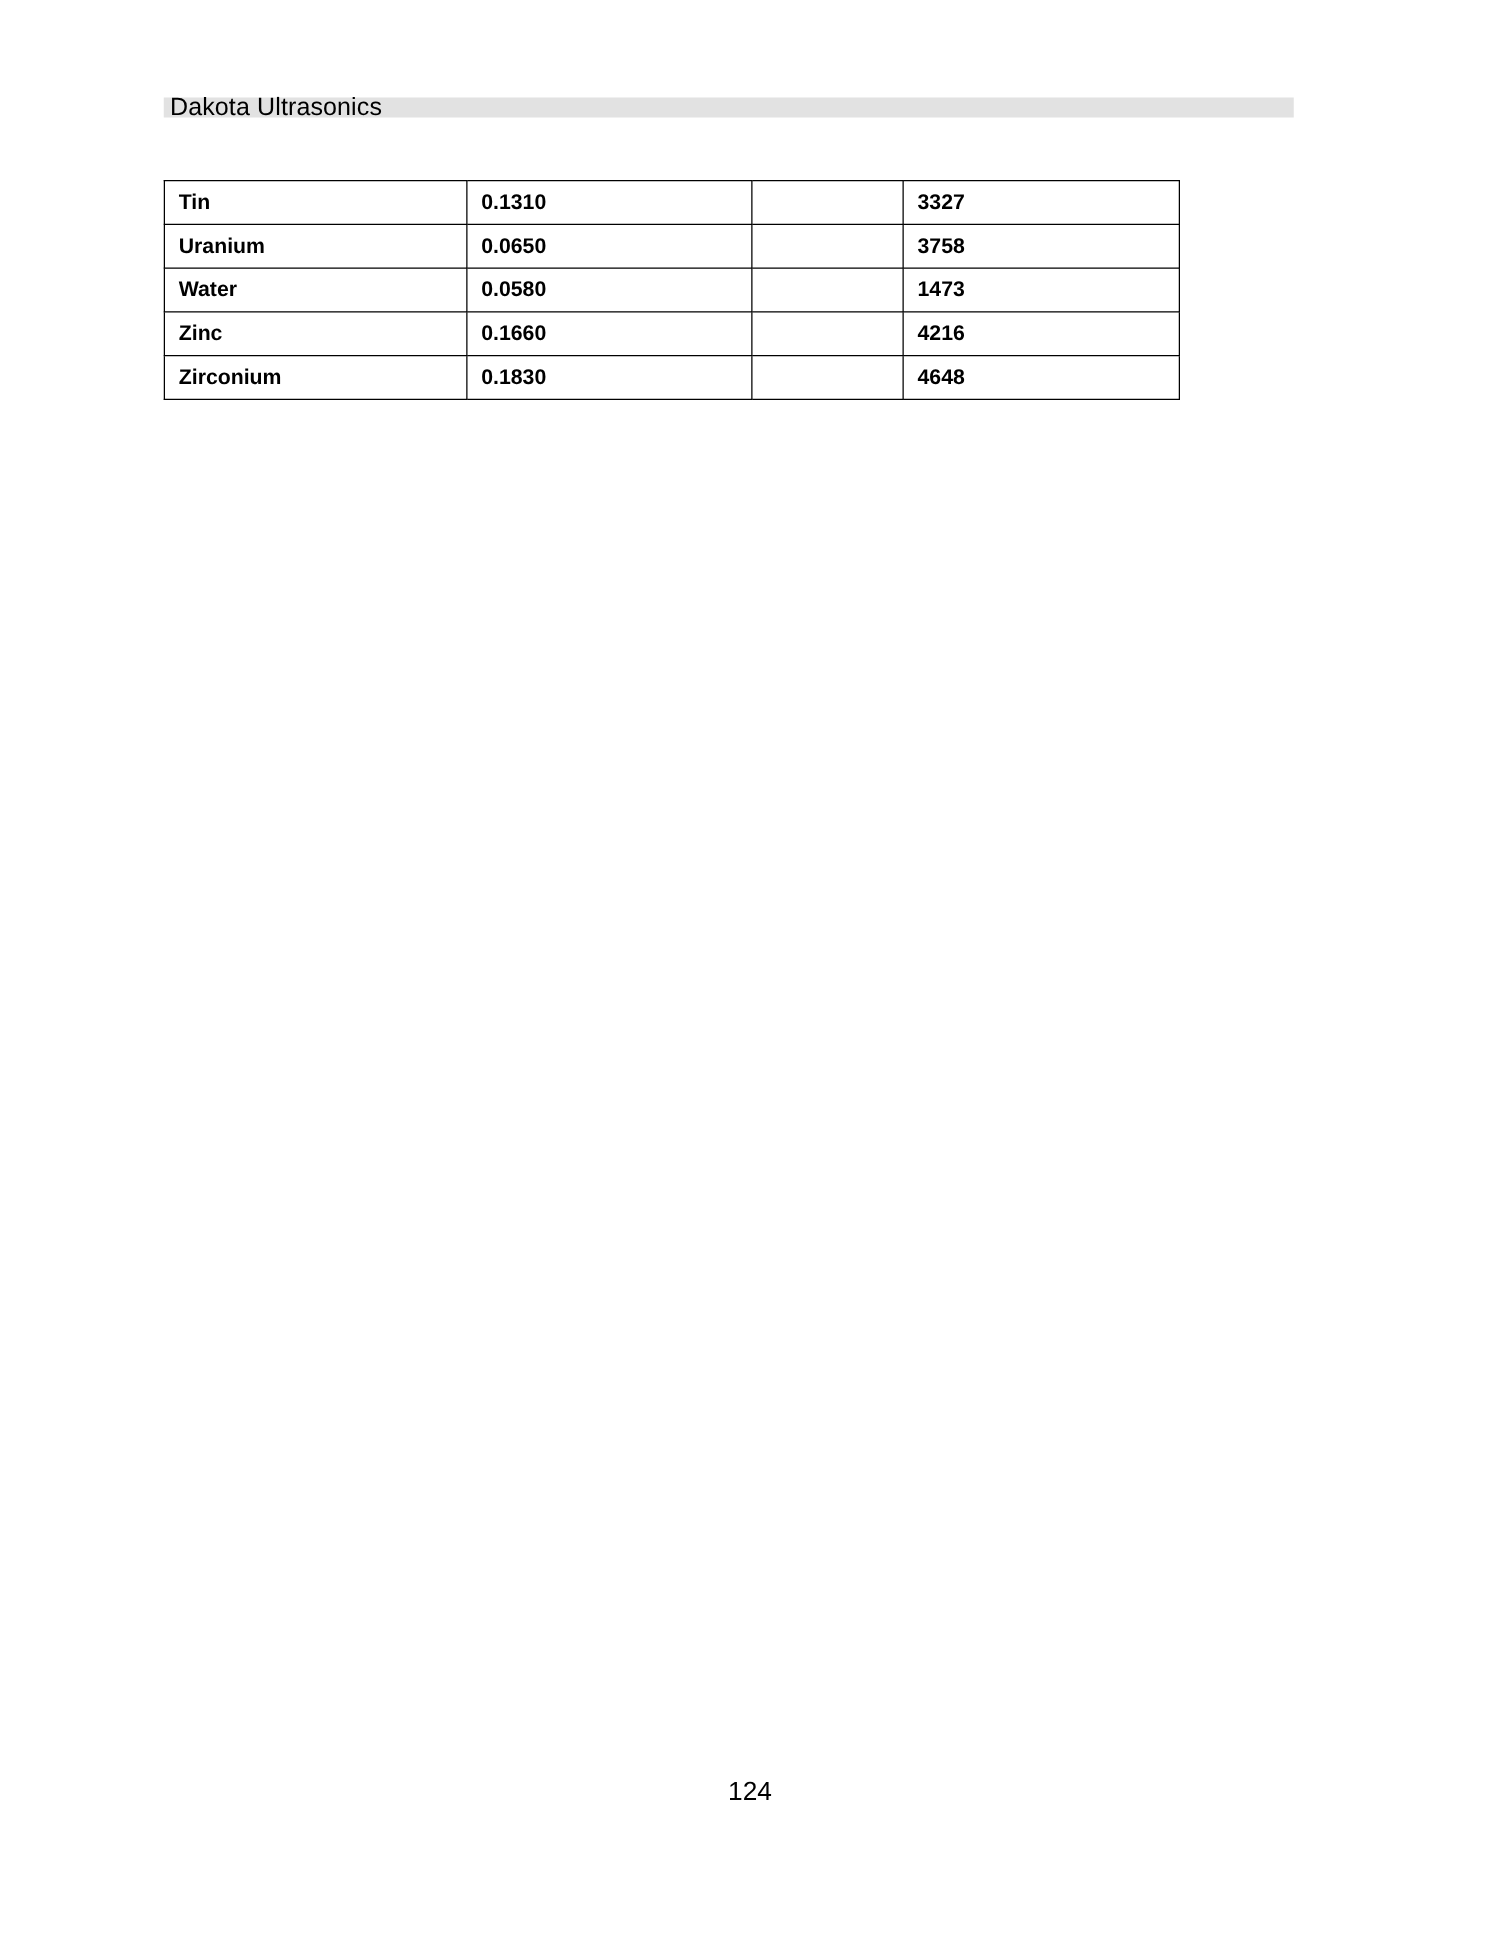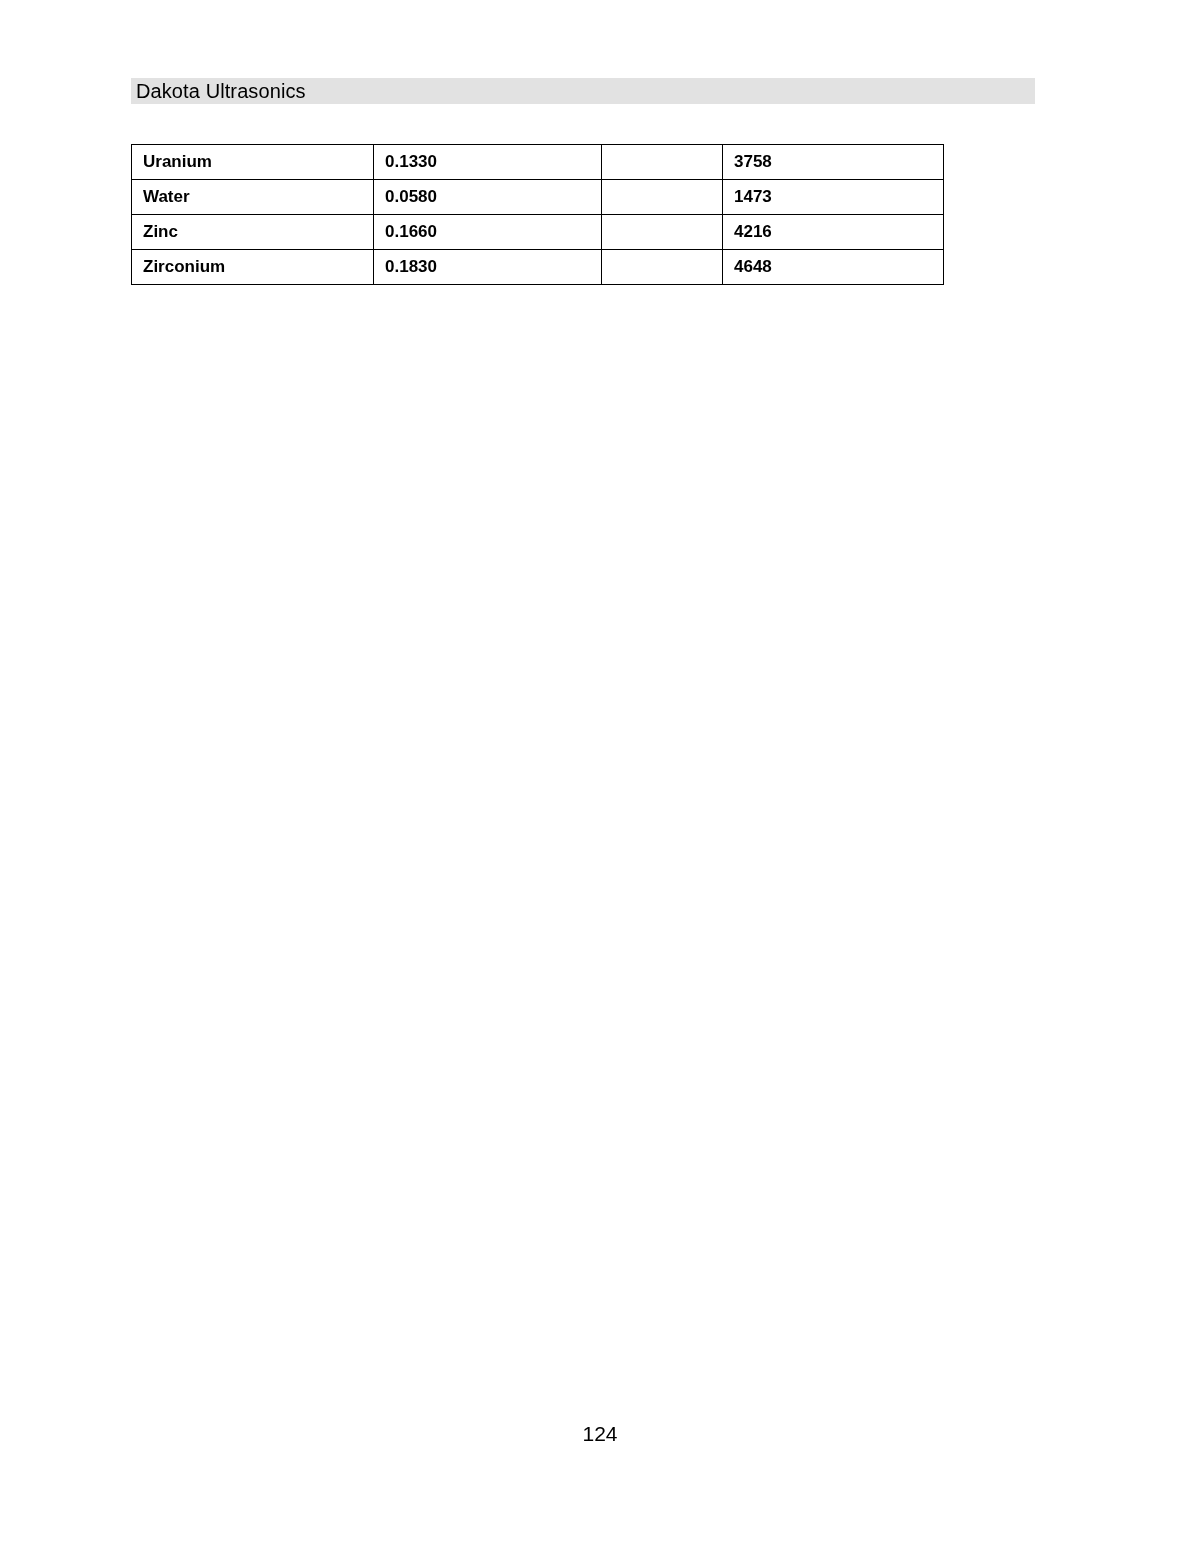--- a/index.html
+++ b/index.html
@@ -15,21 +15,21 @@
     color: #000000;
     overflow: hidden;
   }
 
   
   .page-header {
     position: absolute;
     left: 131px;
     top: 78px;
     width: 904px;
-    height: 26px;
+    height: 16px;
     background: #e2e2e2;
     display: flex;
     align-items: center;
   }
   .page-header .header-title {
     font-size: 20px;
     font-weight: 400;
     line-height: 26px;
     letter-spacing: 0.1px;
     padding-left: 5px;
@@ -82,22 +82,28 @@
 
 <table class="material-table">
   <colgroup>
     <col class="col-name">
     <col class="col-velocity">
     <col class="col-blank">
     <col class="col-metric">
   </colgroup>
   <tbody>
       <tr>
+        <td>Tin</td>
+        <td>0.1310</td>
+        <td></td>
+        <td>3327</td>
+      </tr>
+      <tr>
         <td>Uranium</td>
-        <td>0.1330</td>
+        <td>0.0650</td>
         <td></td>
         <td>3758</td>
       </tr>
       <tr>
         <td>Water</td>
         <td>0.0580</td>
         <td></td>
         <td>1473</td>
       </tr>
       <tr>

